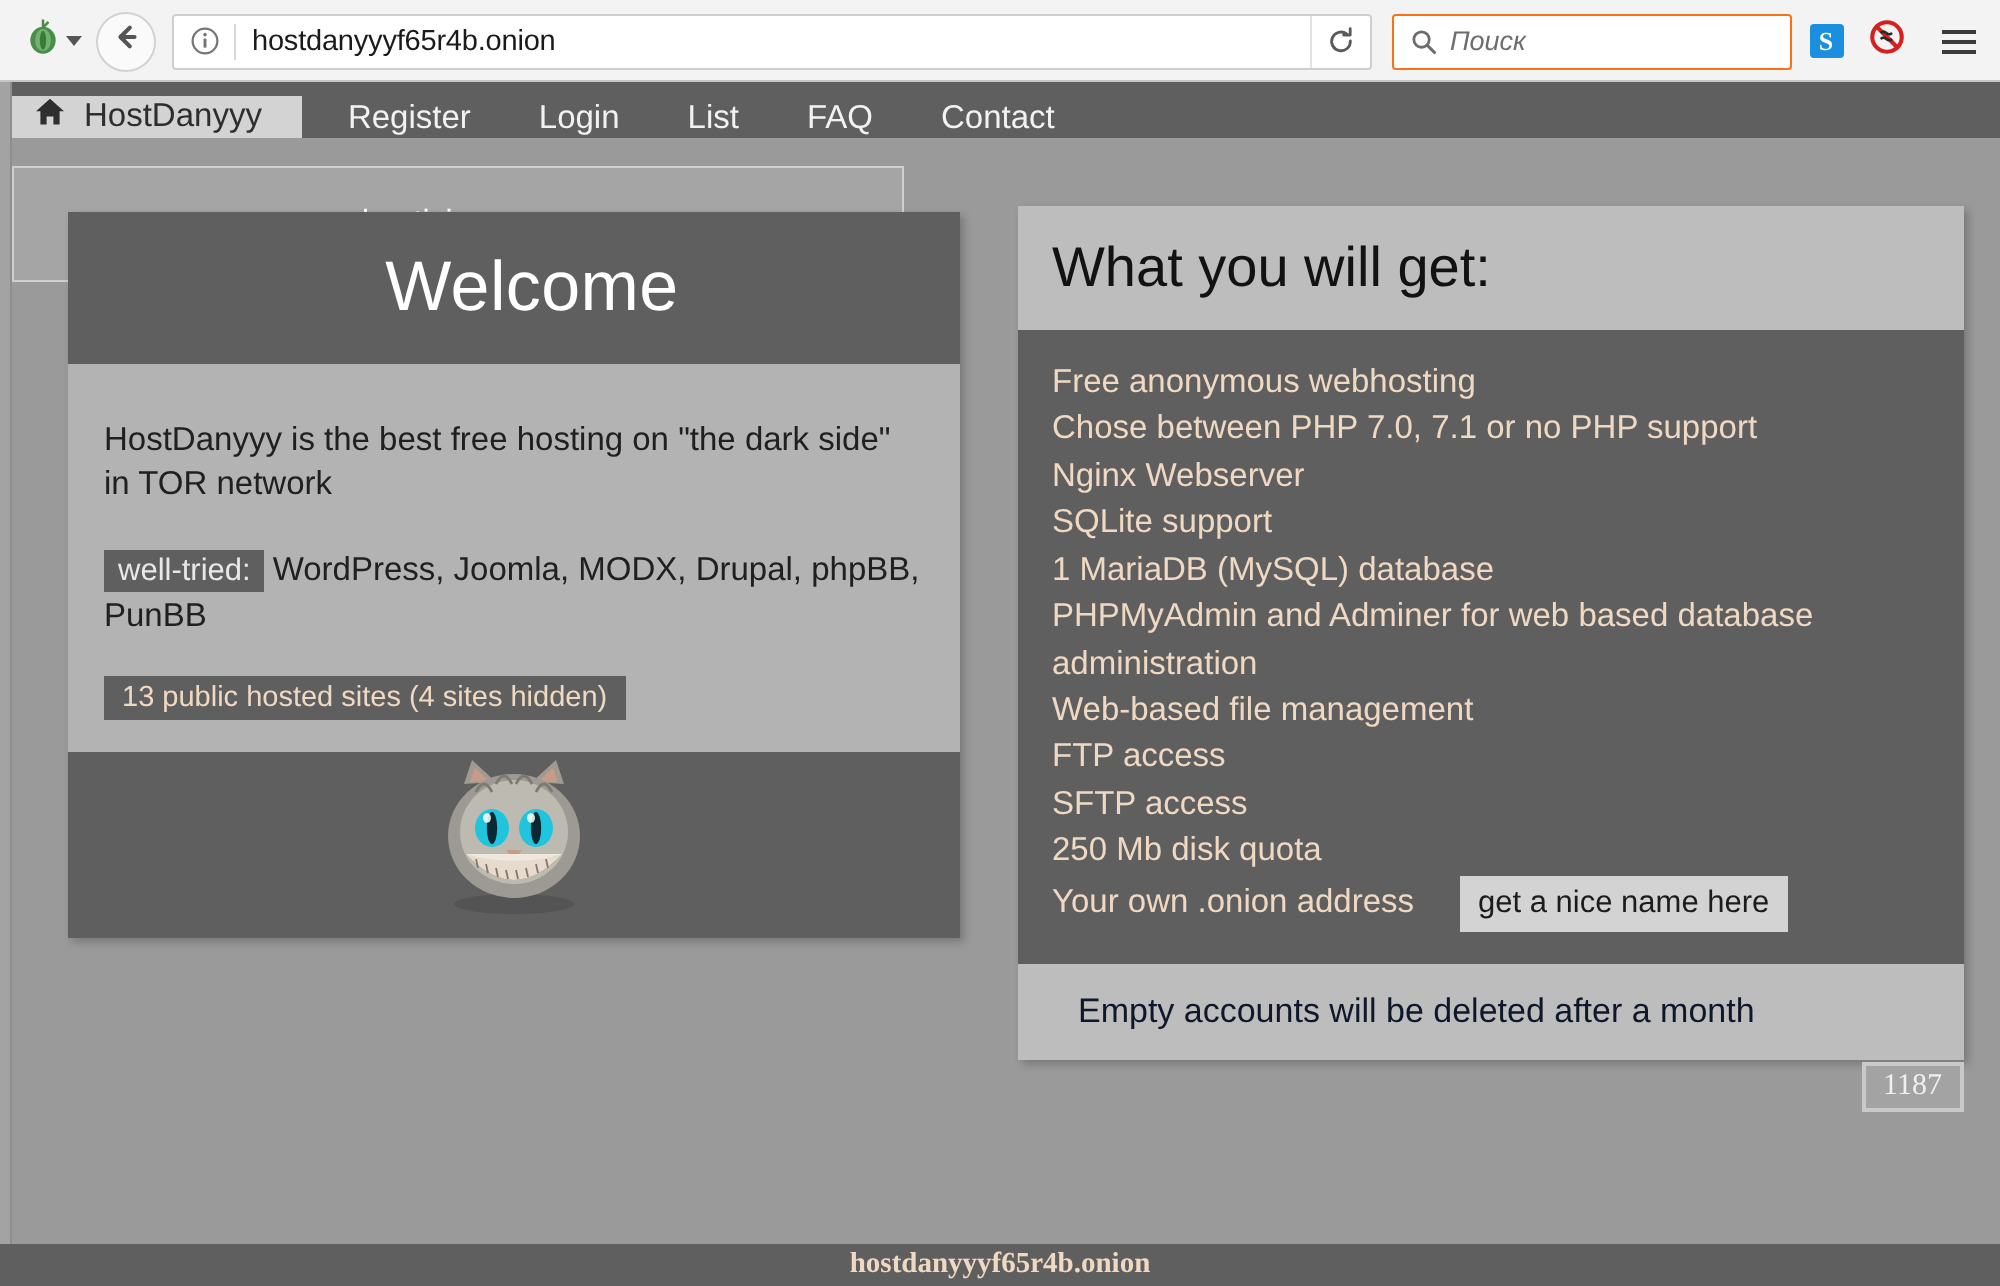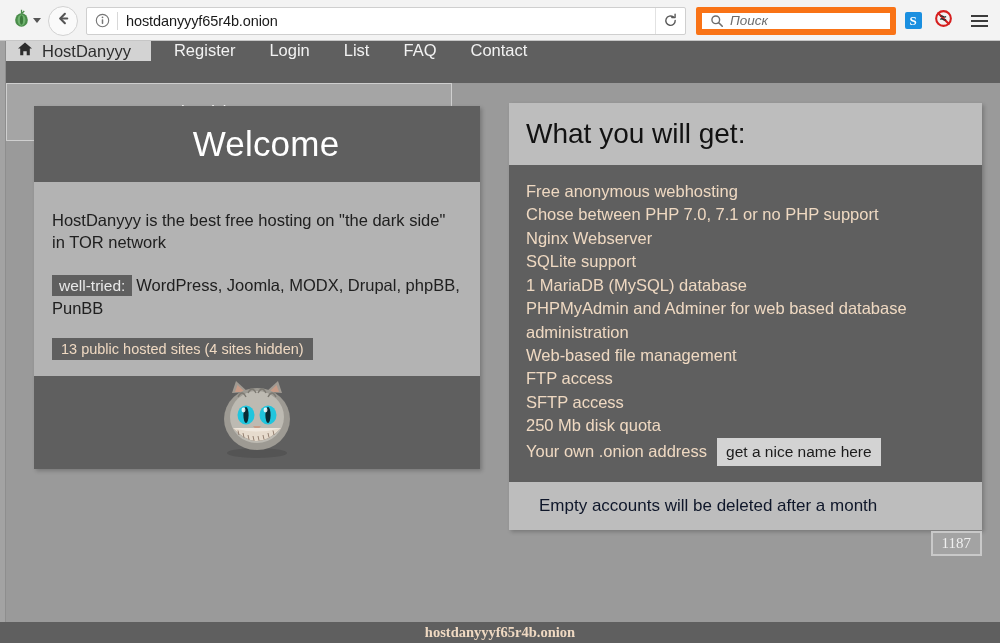--- a/index.html
+++ b/index.html
@@ -43,21 +43,21 @@
     flex: 1 1 auto; padding: 0 8px;
     font-size: 14.5px; color: #1a1a1a; white-space: nowrap; overflow: hidden;
     letter-spacing: -0.1px;
   }
   #reload-button {
     width: 30px; height: 26px; display: flex; align-items: center; justify-content: center;
     border-left: 1px solid #e2e2e2;
   }
   #searchbar {
     flex: 0 0 200px; display: flex; align-items: center;
-    height: 28px; background: #fff; border: 6px solid #f97316; border-radius: 2px;
+    height: 28px; background: #fff; border: 1px solid #f97316; border-radius: 2px;
     margin-left: 6px;
   }
   #search-icon-wrap { padding: 0 6px 0 8px; display: flex; align-items: center; }
   #search-placeholder {
     font-size: 13.5px; color: #6d6d6d; font-style: italic;
   }
   .ext-btn { width: 26px; height: 30px; display:flex; align-items:center; justify-content:center; }
   #noscript-s {
     width: 17px; height: 17px; background: #1a8fe0; border-radius: 2px;
     color: #fff; font-size: 13px; font-weight: bold; line-height: 17px;
@@ -71,23 +71,23 @@
 
   
   #page-left-sliver {
     position: absolute; left: 0; top: 41px; width: 6px; height: 581px;
     background: #a3a3a3;
     border-right: 1px solid #8e8e8e;
   }
 
   
   #site-nav {
-    position: absolute; left: 0; top: 41px; width: 1000px; height: 42px;
+    position: absolute; left: 0; top: 41px; width: 1000px; height: 28px;
     background: #5f5f5f;
-    display: flex; align-items: flex-start;
+    display: flex; align-items: flex-end;
   }
   .nav-item {
     display: flex; align-items: center; gap: 9px;
     padding: 0 17px; color: #f2f2f2; font-size: 16.5px;
     white-space: nowrap;
   }
   .nav-item.brand {
     background: #d3d3d3; color: #2e2e2e; padding: 0 20px 0 17px;
   }
   .nav-item.brand .home-icon { color: #2e2e2e; }
@@ -136,21 +136,21 @@
   #features-panel { left: 503px; top: 20px; width: 473px; }
   #features-header {
     background: #bdbdbd; height: 62px; display: flex; align-items: center;
     padding: 0 17px;
   }
   #features-title { font-size: 28px; color: #121212; font-weight: normal; }
   #features-body { background: #5f5f5f; padding: 15px 17px 16px 17px; }
   .feature-line {
     color: #efd9c2; font-size: 16.5px; line-height: 1.42;
   }
-  #onion-line { display: flex; align-items: center; flex-wrap: wrap; gap: 2px; }
+  #onion-line { display: flex; align-items: center; flex-wrap: wrap; gap: 15px; }
   #nice-name-badge {
     display: inline-block; background: #d3d3d3; color: #1c1c1c;
     padding: 3px 9px; font-size: 15.5px; margin-left: 8px;
   }
   #features-footer {
     background: #bdbdbd; padding: 14px 30px;
     font-size: 17px; color: #0f172a;
   }
 
   

